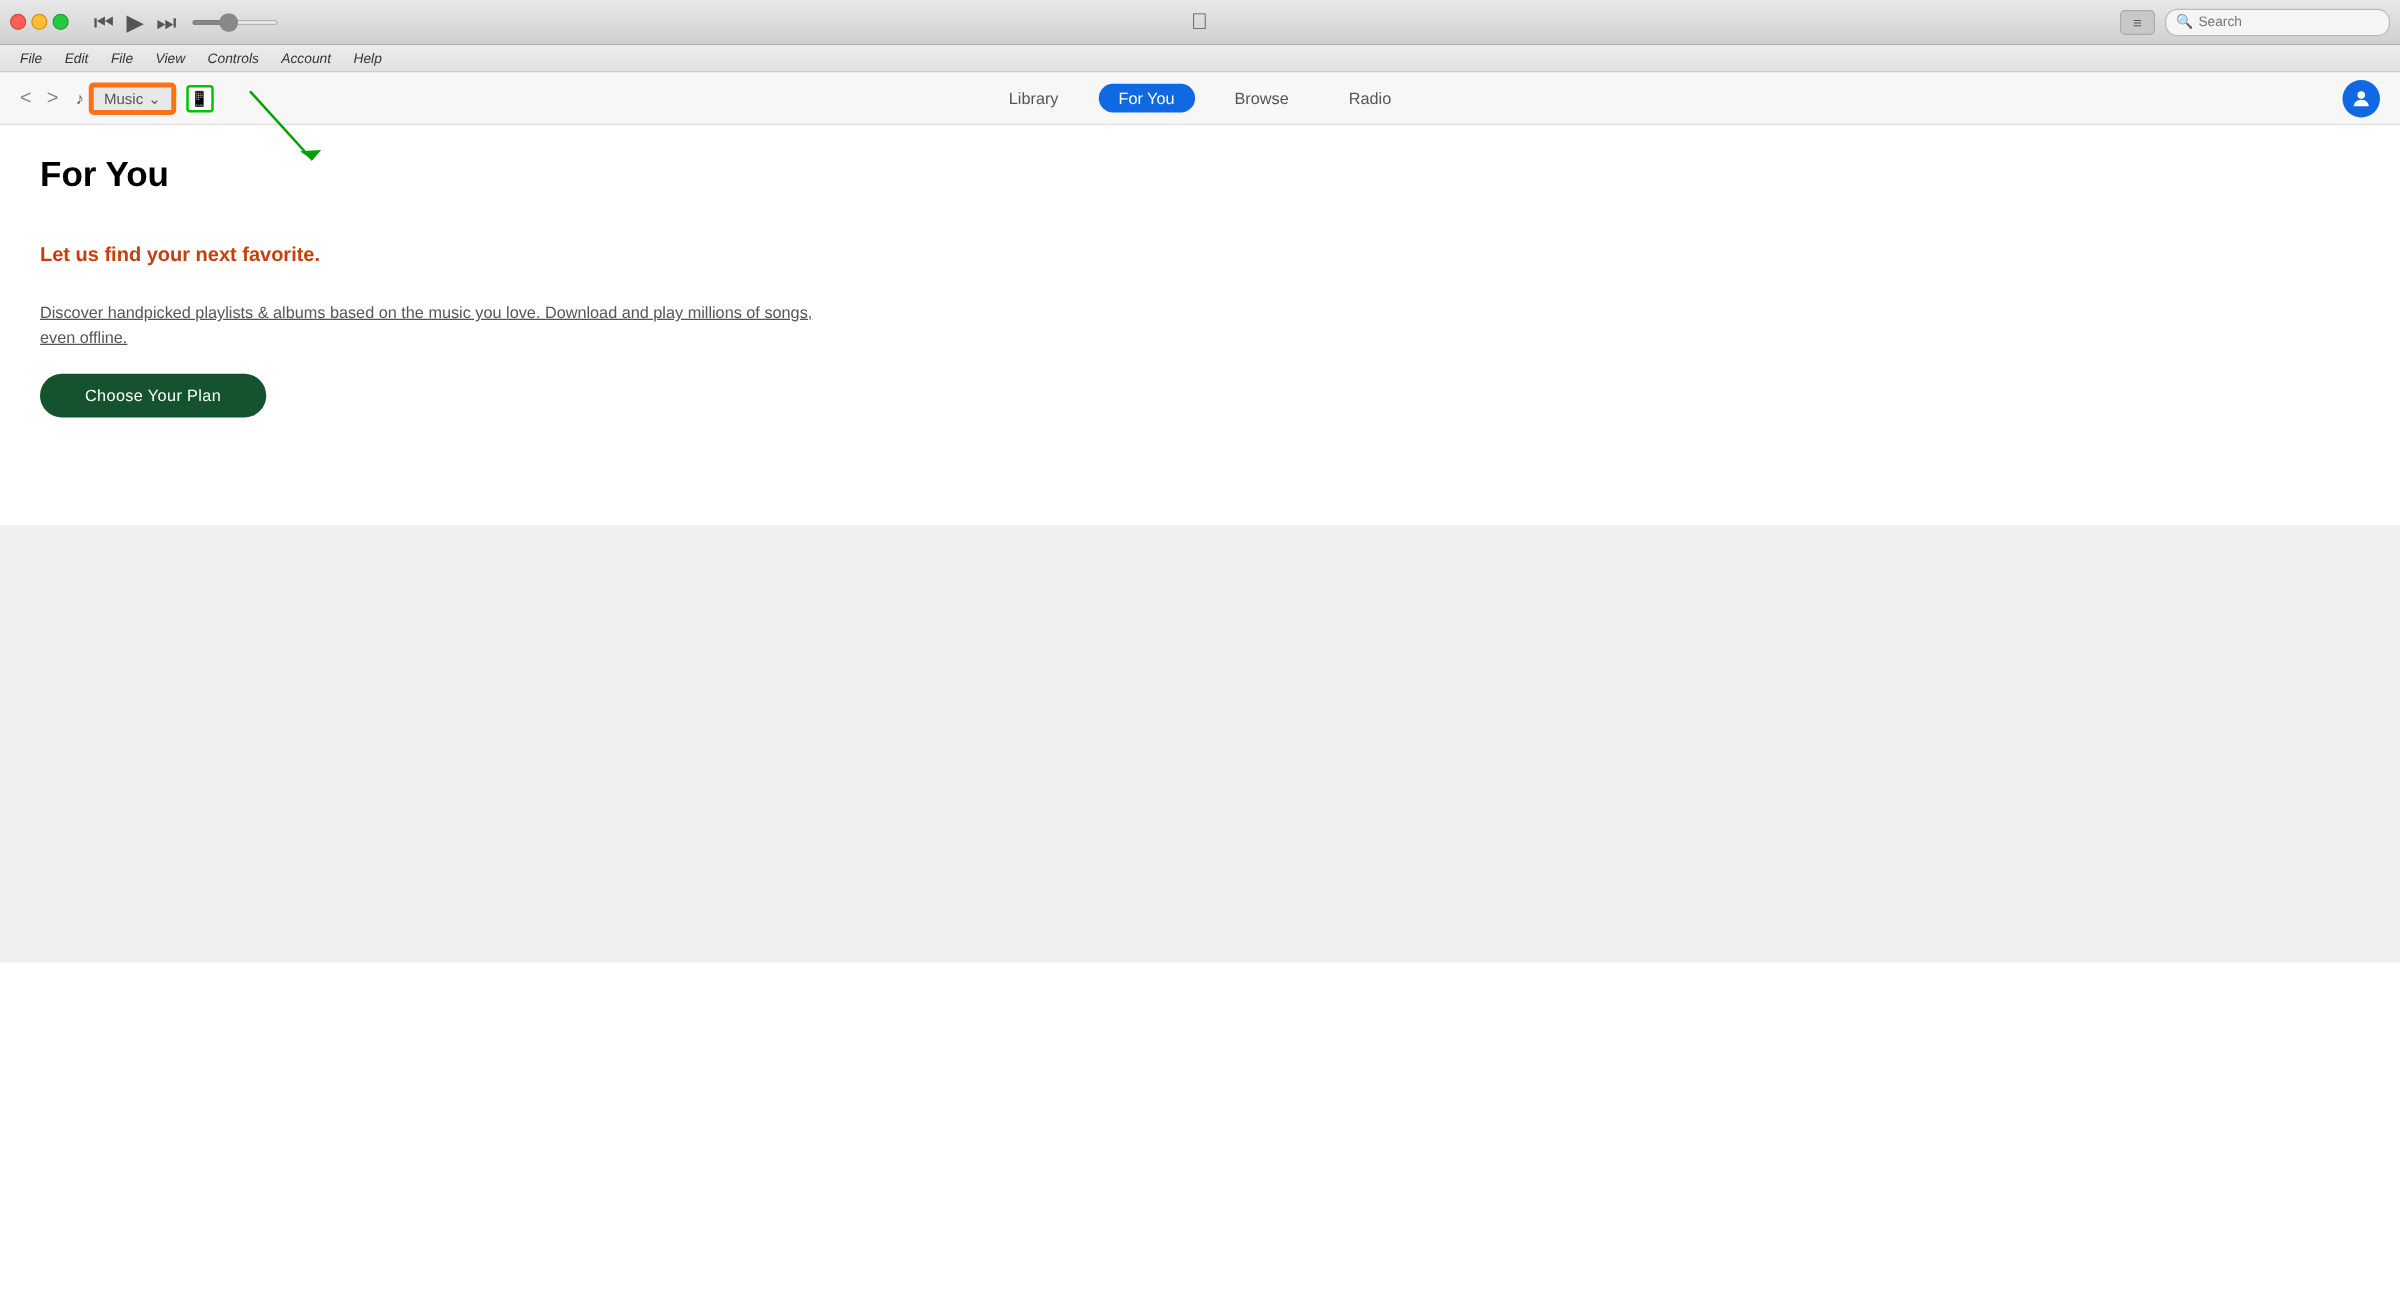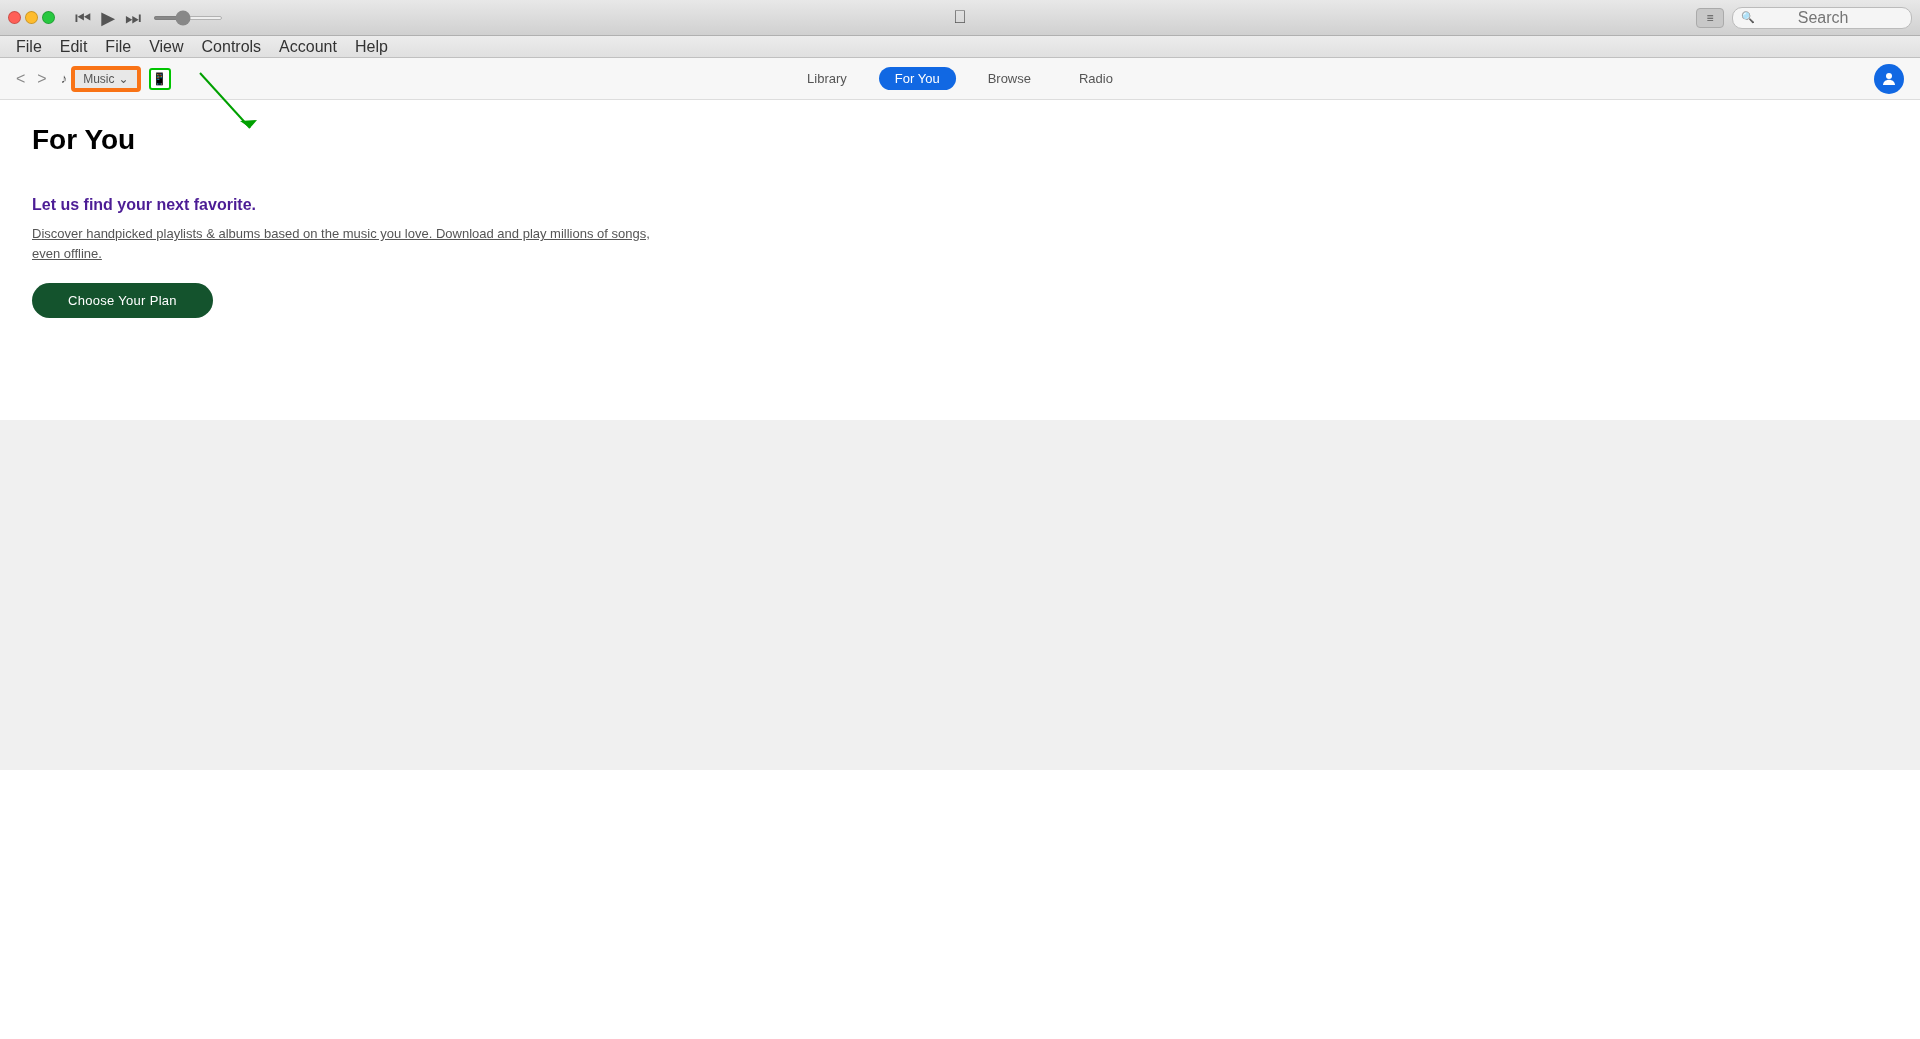--- a/index.html
+++ b/index.html
@@ -93,38 +93,38 @@
       height: 22px;
       display: flex;
       align-items: center;
       padding: 0 8px;
       gap: 4px;
     }
     .search-box input {
       background: none;
       border: none;
       outline: none;
-      font-size: 16px;
+      font-size: 11px;
       color: #999;
       width: 100%;
-      margin-left: 39px;
     }
     .search-icon-small { font-size: 11px; color: #999; }
 
     
     .menu-bar {
       background: linear-gradient(to bottom, #ececec, #e0e0e0);
       height: 22px;
       display: flex;
       align-items: center;
       padding: 0 8px;
       gap: 2px;
       border-bottom: 1px solid #c0c0c0;
-      font-size: 16px;
+      font-size: 11px;
       color: #333;
+      font-style: italic;
     }
     .menu-item {
       padding: 0 8px;
       height: 100%;
       display: flex;
       align-items: center;
       cursor: pointer;
       border-radius: 3px;
     }
 
@@ -251,22 +251,22 @@
       font-weight: bold;
       color: #000;
       margin-bottom: 40px;
     }
     .promo-section {
       max-width: 620px;
     }
     .promo-heading {
       font-size: 16px;
       font-weight: bold;
-      color: #4c1d95;
-      margin-bottom: 10px;
+      color: #c2410c;
+      margin-bottom: 26px;
     }
     .promo-desc {
       font-size: 13px;
       color: #555;
       line-height: 1.5;
       margin-bottom: 20px;
       text-decoration: underline;
     }
     .choose-plan-btn {
       background: #14532d;

